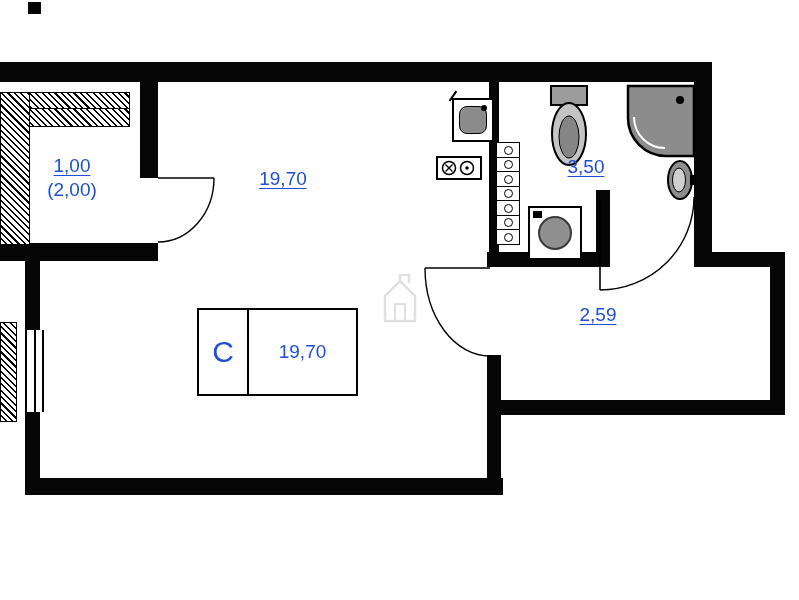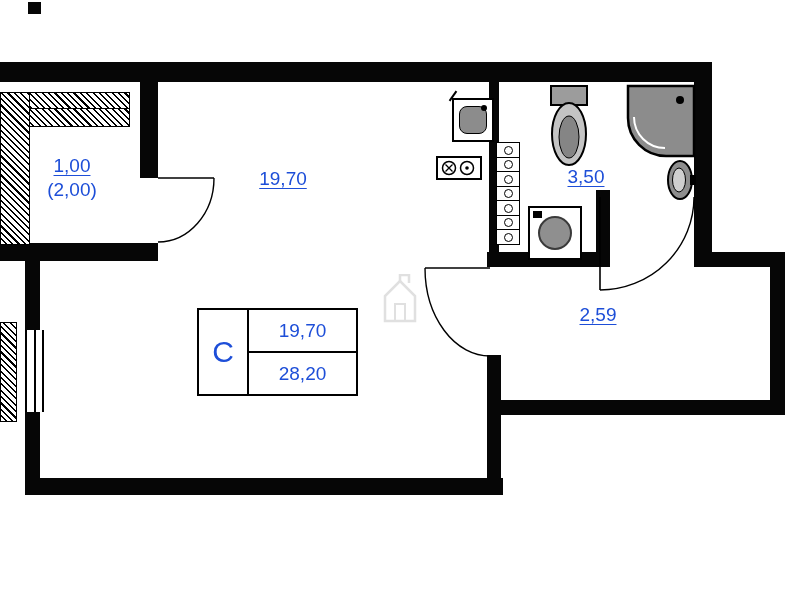--- a/index.html
+++ b/index.html
@@ -132,24 +132,23 @@
 
   <svg class="abs" style="left:378px;top:274px" width="44" height="50" viewBox="0 0 44 50">
     <path d="M7 47 V22 L22 7 L37 22 V47 Z" fill="none" stroke="#e0e0e0" stroke-width="2.5"></path>
     <path d="M22 7 V1 H31 V9" fill="none" stroke="#e0e0e0" stroke-width="2.5"></path>
     <rect x="17" y="30" width="10" height="17" fill="none" stroke="#e0e0e0" stroke-width="2"></rect>
   </svg>
 
   <div class="lbl u" style="left:40px;top:155px;width:64px">1,00</div>
   <div class="lbl" style="left:33px;top:179px;width:78px">(2,00)</div>
   <div class="lbl u" style="left:246px;top:168px;width:74px">19,70</div>
-  <div class="lbl u" style="left:556px;top:166px;width:60px">3,50</div>
+  <div class="lbl u" style="left:556px;top:156px;width:60px">3,50</div>
   <div class="lbl u" style="left:566px;top:304px;width:64px">2,59</div>
 
   <div class="stamp">
     <div class="stamp-type">С</div>
     <div class="stamp-rows">
       <div>19,70</div>
-      <div>28,20</div>
     </div>
   </div>
 
 </div>
 
 </body></html>

